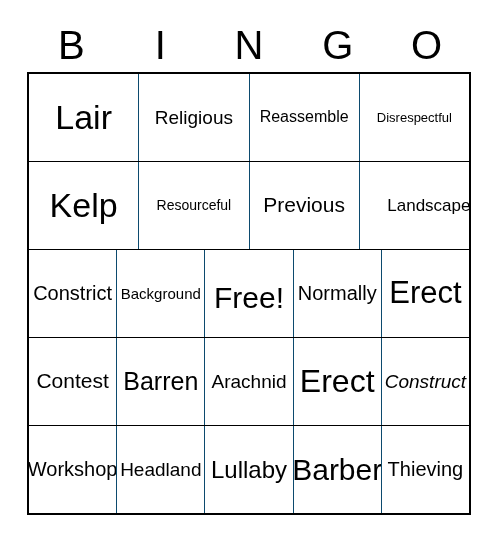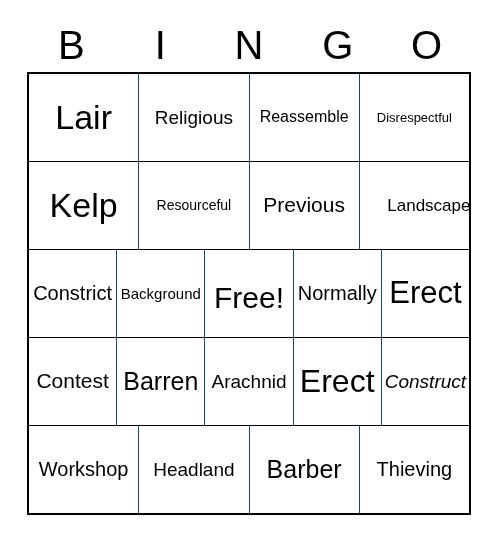--- a/index.html
+++ b/index.html
@@ -173,21 +173,24 @@
     </div>
 
     <div class="bingo-row">
       <div class="bingo-cell">
           <span class="cell-text" style="font-size: 20px;">Workshop</span>
         </div>
       <div class="bingo-cell">
           <span class="cell-text" style="font-size: 19px;">Headland</span>
         </div>
       <div class="bingo-cell">
-          <span class="cell-text" style="font-size: 25px;">Barber</span>
+          <span class="cell-text" style="font-size: 24px;">Lullaby</span>
+        </div>
+      <div class="bingo-cell">
+          <span class="cell-text" style="font-size: 30px;">Barber</span>
         </div>
       <div class="bingo-cell">
           <span class="cell-text" style="font-size: 20px; text-align: center;">Thieving</span>
         </div>
     </div>
 
   </div>
 </div>
 
 </body></html>

